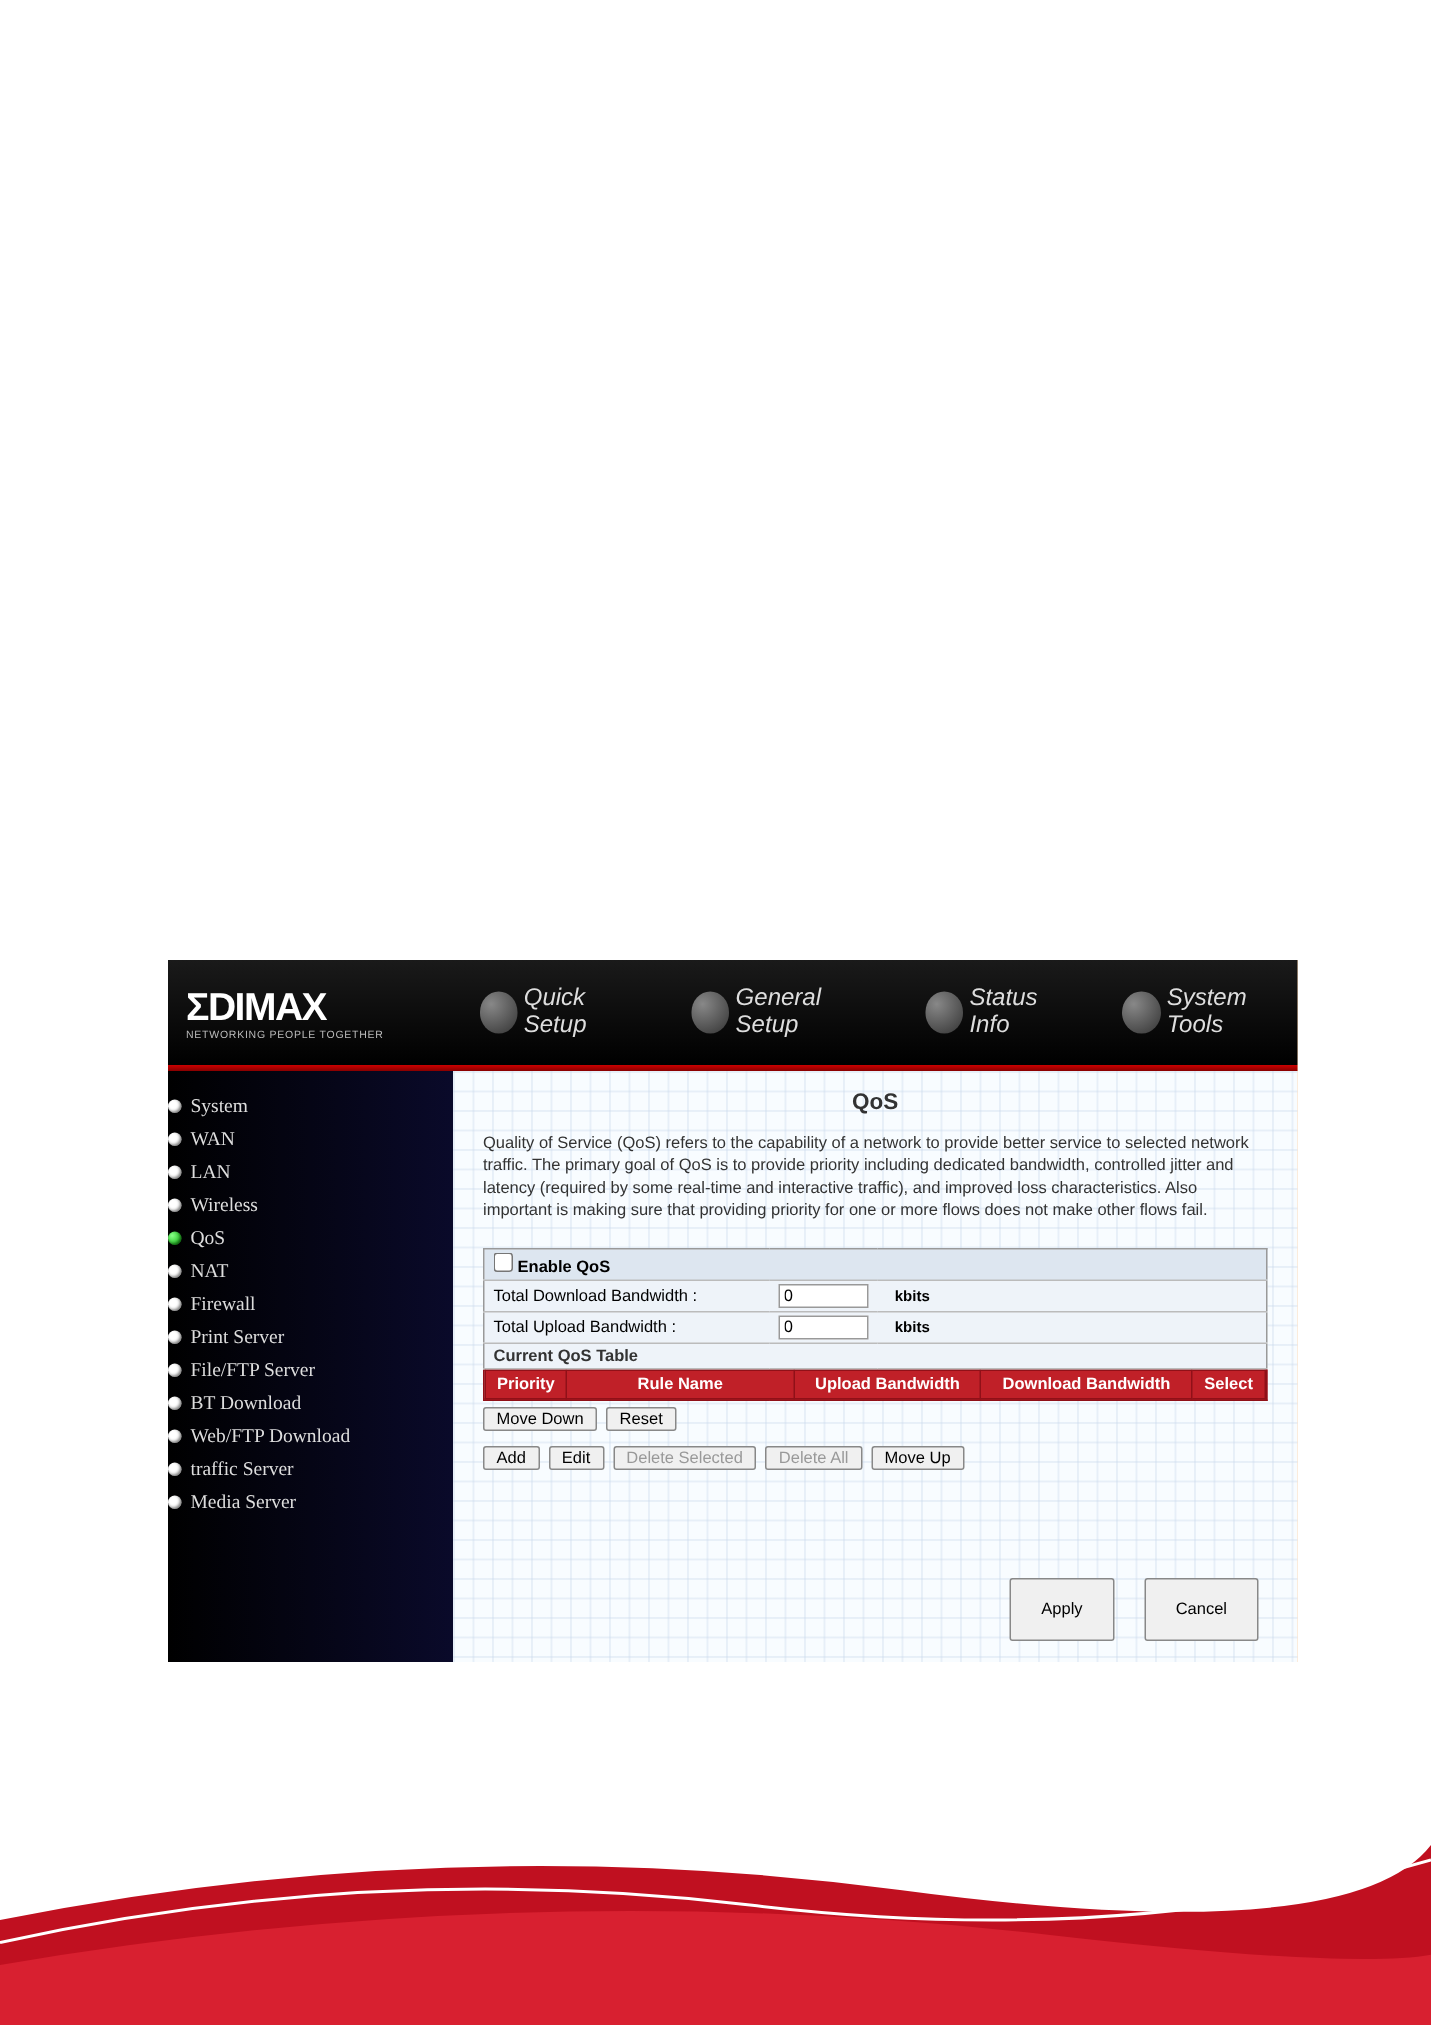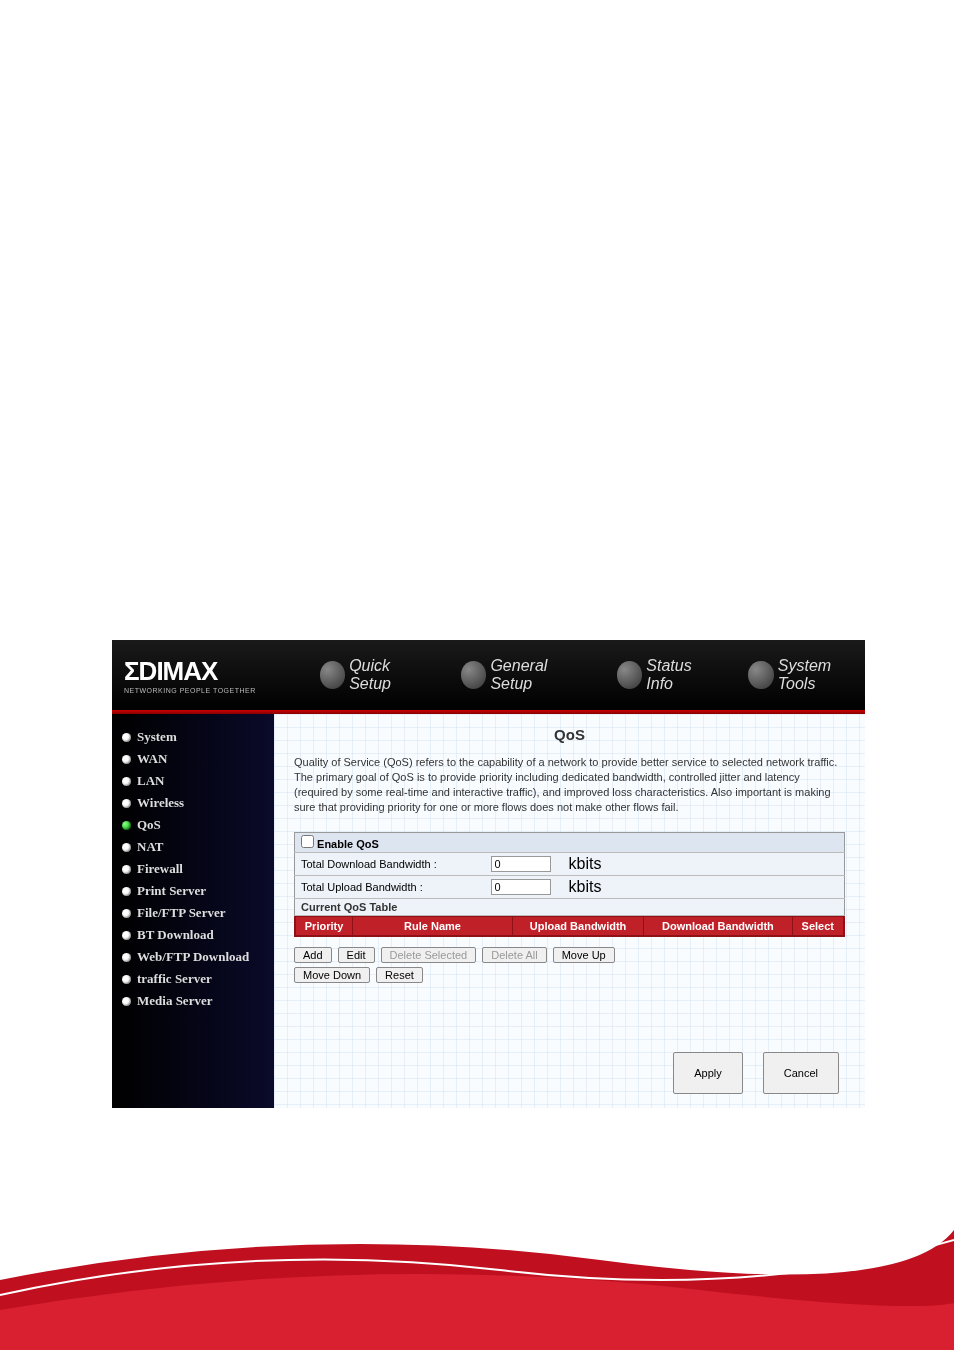--- a/index.html
+++ b/index.html
@@ -70,24 +70,23 @@
       height: 4px;
       background: linear-gradient(#c00, #800);
     }
     
     .content-area {
       display: flex;
       height: 394px;
     }
     
     .sidebar {
-      width: 162px;
+      width: 190px;
       background: linear-gradient(to right, #000, #0a0a2a);
-      padding: 12px 10px;
-      font-weight: bold;
+      padding: 12px 0;
     }
     
     .sidebar-item {
       color: #ddd;
       font-size: 13px;
       font-family: "Times New Roman", serif;
       padding: 3px 0;
       cursor: pointer;
       display: flex;
       align-items: center;
@@ -157,22 +156,22 @@
     }
     
     .input-small {
       width: 60px;
       border: 1px solid #999;
       padding: 1px 3px;
       font-size: 11px;
     }
     
     .unit-label {
-      font-weight: normal;
-      font-size: 16px;
+      font-weight: bold;
+      font-size: 10px;
       padding-left: 6px;
       text-align: right;
     }
     
     .table-header {
       font-weight: bold;
       color: #333;
       font-size: 11px;
       padding: 3px 6px;
       margin-left: 48px;
@@ -352,30 +351,30 @@
                 <th style="width:130px;">Download Bandwidth</th>
                 <th style="width:45px;">Select</th>
               </tr>
             </tbody>
                 </table>
           </th>
         </tr>
       </tbody>
         </table>
 
+      <div class="button-row" style="margin-top:4px;">
+        <button class="btn">Move Down</button>
+        <button class="btn">Reset</button>
+      </div>
       <div class="button-row">
         <button class="btn">Add</button>
         <button class="btn">Edit</button>
         <button class="btn" disabled="">Delete Selected</button>
         <button class="btn" disabled="">Delete All</button>
         <button class="btn">Move Up</button>
-      </div>
-      <div class="button-row" style="margin-top:4px;">
-        <button class="btn">Move Down</button>
-        <button class="btn">Reset</button>
       </div>
 
       <div class="bottom-buttons">
         <button class="btn">Apply</button>
         <button class="btn">Cancel</button>
       </div>
     </div>
   </div>
 </div>
 

